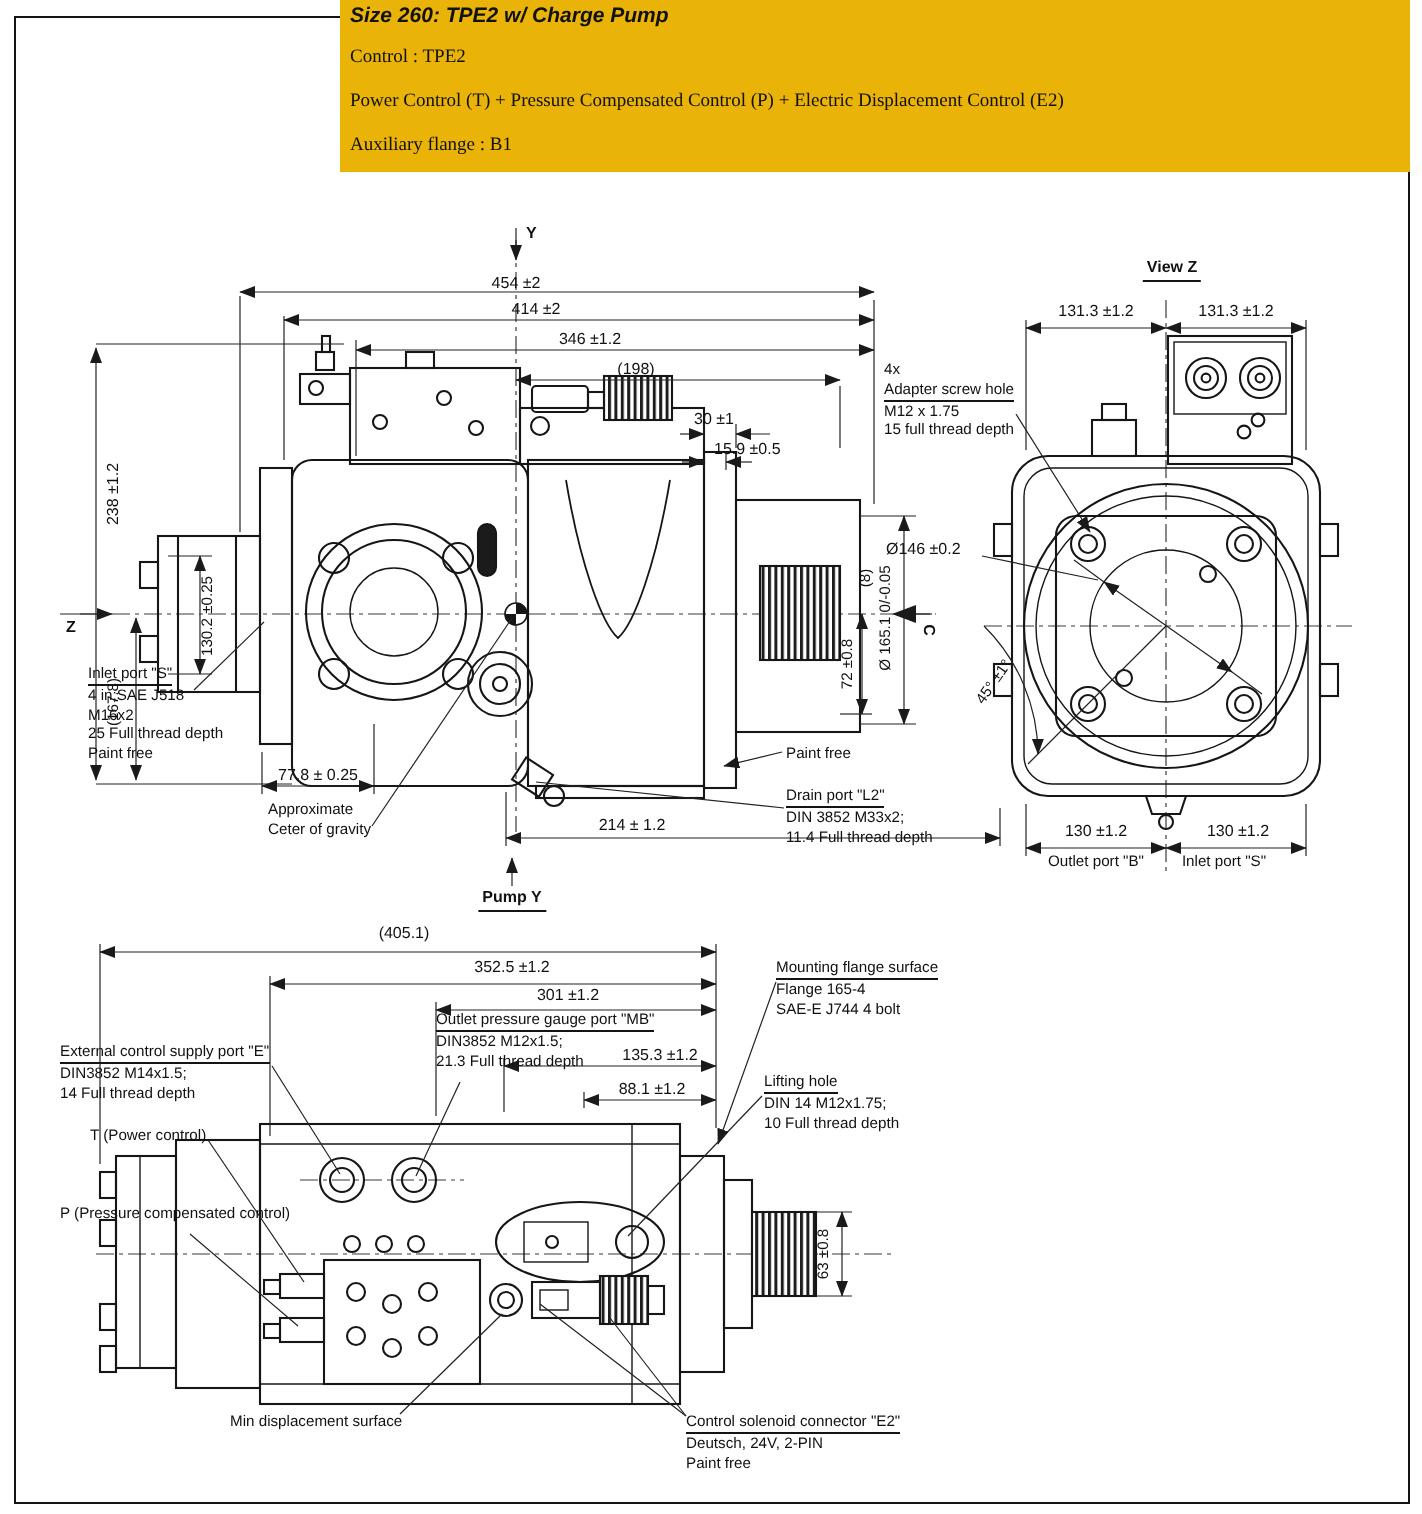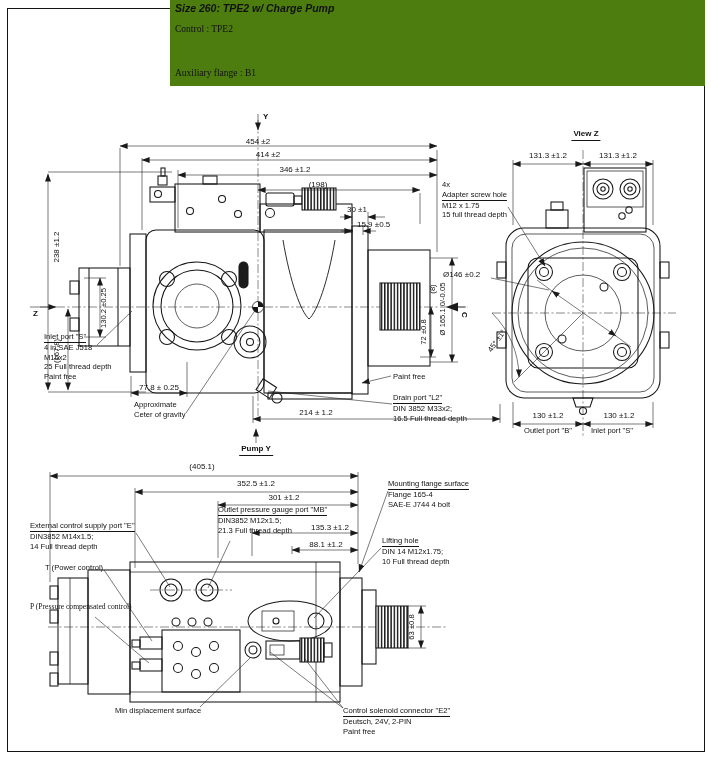--- a/index.html
+++ b/index.html
@@ -1,32 +1,32 @@
 <!DOCTYPE html>
 <html><head>
 <meta charset="utf-8">
 <style>
   html,body{margin:0;padding:0;background:#fff;}
   body{width:711px;height:757px;position:relative;font-family:"Liberation Sans",sans-serif;color:#111;overflow:hidden;}
   .frame{position:absolute;left:7px;top:8px;right:6px;bottom:5px;border:1.5px solid #141414;}
-  .hdr{position:absolute;left:170px;top:0;width:535px;height:86px;background:#4d7c0f;z-index:3;}
+  .hdr{position:absolute;left:170px;top:0;width:535px;height:86px;background:#eab308;z-index:3;}
   .hdr .title{position:absolute;left:5px;top:2px;font-size:10.5px;font-weight:bold;font-style:italic;white-space:nowrap;}
   .hdr .ln{position:absolute;left:5px;font-size:9.5px;white-space:nowrap;font-family:Liberation Serif, serif;}
   svg.draw{position:absolute;left:0;top:0;z-index:1;}
   .t{position:absolute;font-size:8px;line-height:1.27;white-space:nowrap;color:#111;z-index:2;}
   .s{font-size:7.6px;}
   .cx{transform:translateX(-50%);}
   .rot{transform:translate(-50%,-50%) rotate(-90deg);}
   .rot90{transform:translate(-50%,-50%) rotate(90deg);}
   .rot55{transform:translate(-50%,-50%) rotate(-55deg);}
   .b{font-weight:bold;}
   .blk span{display:block;}
   .ul{border-bottom:0.9px solid #141414;width:max-content;padding-bottom:0.5px;}
   .vt{border-bottom:0.9px solid #141414;padding:0 2px 1px 2px;font-weight:bold;}
-  .wrap{white-space:normal;width:122px;font-family:Liberation Serif, serif;}
+  .wrap{white-space:normal;width:122px;}
 </style>
 </head>
 <body>
 
 <div class="frame"></div>
 
 <svg class="draw" width="711" height="757" viewBox="0 0 711 757">
   <defs>
     <marker id="ar" orient="auto-start-reverse" markerWidth="9" markerHeight="7" refX="7.6" refY="3" markerUnits="userSpaceOnUse">
       <path d="M0,0 L8,3 L0,6 Z" fill="#1a1a1a"></path>
@@ -262,20 +262,21 @@
       <line x1="343" y1="708" x2="270" y2="652"></line>
     <line x1="408" y1="606" x2="426" y2="606"></line>
       <line x1="408" y1="648" x2="426" y2="648"></line>
     <line x1="421" y1="606" x2="421" y2="648" marker-start="url(#ar)" marker-end="url(#ar)"></line>
   </g>
 </svg>
 
 <div class="hdr">
   <div class="title">Size 260: TPE2 w/ Charge Pump</div>
   <div class="ln" style="top:24px">Control : TPE2</div>
+  <div class="ln" style="top:46px">Power Control (T) + Pressure Compensated Control (P) + Electric Displacement Control (E2)</div>
   <div class="ln" style="top:68px">Auxiliary flange : B1</div>
 </div>
 
 <span class="t b" style="left:263px;top:112px">Y</span>
 <span class="t cx" style="left:258px;top:137px">454 ±2</span>
 <span class="t cx" style="left:268px;top:150px">414 ±2</span>
 <span class="t cx" style="left:295px;top:165px">346 ±1.2</span>
 <span class="t cx" style="left:318px;top:180px">(198)</span>
 <span class="t" style="left:347px;top:205px">30 ±1</span>
 <span class="t" style="left:357px;top:220px">15.9 ±0.5</span>
@@ -296,21 +297,21 @@
 </div>
 <span class="t cx" style="left:159px;top:383px">77.8 ± 0.25</span>
 <div class="t s blk" style="left:134px;top:400px">
   <span>Approximate</span>
   <span>Ceter of gravity</span>
 </div>
 <span class="t s" style="left:393px;top:372px">Paint free</span>
 <div class="t s blk" style="left:393px;top:393px">
   <span class="ul">Drain port "L2"</span>
   <span>DIN 3852 M33x2;</span>
-  <span>16.5 Full thread depth</span>
+  <span>11.4 Full thread depth</span>
 </div>
 <span class="t cx" style="left:316px;top:408px">214 ± 1.2</span>
 <span class="t cx vt" style="left:256px;top:444px">Pump Y</span>
 
 <span class="t cx vt" style="left:586px;top:129px">View Z</span>
 <span class="t cx" style="left:548px;top:151px">131.3 ±1.2</span>
 <span class="t cx" style="left:618px;top:151px">131.3 ±1.2</span>
 <div class="t s blk" style="left:442px;top:180px">
   <span>4x</span>
   <span class="ul">Adapter screw hole</span>

